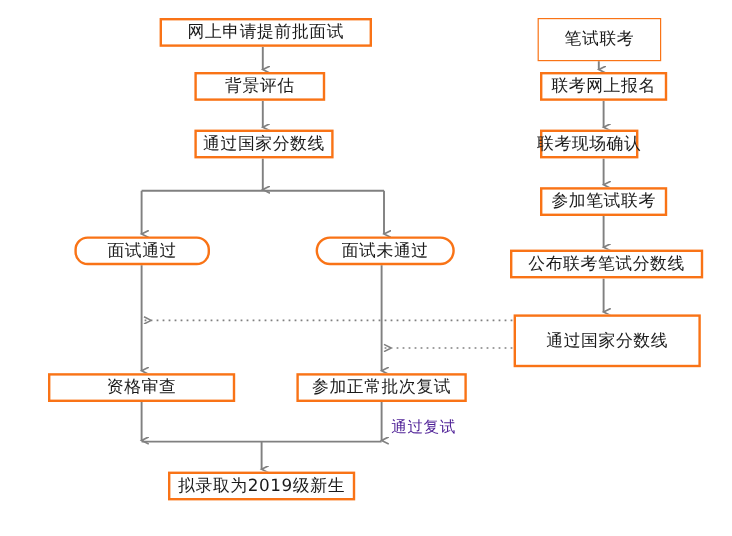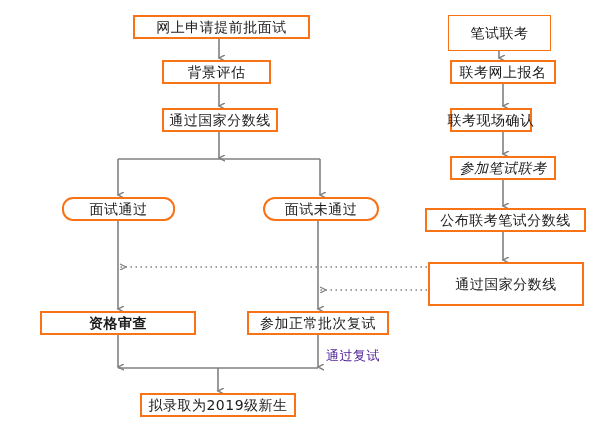--- a/index.html
+++ b/index.html
@@ -111,21 +111,21 @@
   </div>
 
   <div class="node" style="left:62px; top:197px; width:113px; height:24px;border-radius:11px;">
     <span>面试通过</span>
   </div>
 
   <div class="node" style="left:263px; top:197px; width:116px; height:24px;border-radius:12px;">
     <span>面试未通过</span>
   </div>
 
-  <div class="node" style="left:40px; top:311px; width:156px; height:24px;font-weight:bold;">
+  <div class="node" style="left:40px; top:311px; width:156px; height:24px;">
     <span>资格审查</span>
   </div>
 
   <div class="node" style="left:247px; top:311px; width:142px; height:24px;">
     <span>参加正常批次复试</span>
   </div>
 
   <div class="node" style="left:140px; top:393px; width:156px; height:24px;">
     <span>拟录取为2019级新生</span>
   </div>
@@ -135,21 +135,21 @@
   </div>
 
   <div class="node" style="left:450px; top:60px; width:106px; height:24px;">
     <span>联考网上报名</span>
   </div>
 
   <div class="node" style="left:450px; top:108px; width:82px; height:24px;">
     <span>联考现场确认</span>
   </div>
 
-  <div class="node" style="left:450px; top:156px; width:106px; height:24px;font-style:italic;">
+  <div class="node" style="left:450px; top:156px; width:106px; height:24px;">
     <span>参加笔试联考</span>
   </div>
 
   <div class="node" style="left:425px; top:208px; width:161px; height:24px;">
     <span>公布联考笔试分数线</span>
   </div>
 
   <div class="node" style="left:428px; top:262px; width:156px; height:44px;">
     <span>通过国家分数线</span>
   </div>

